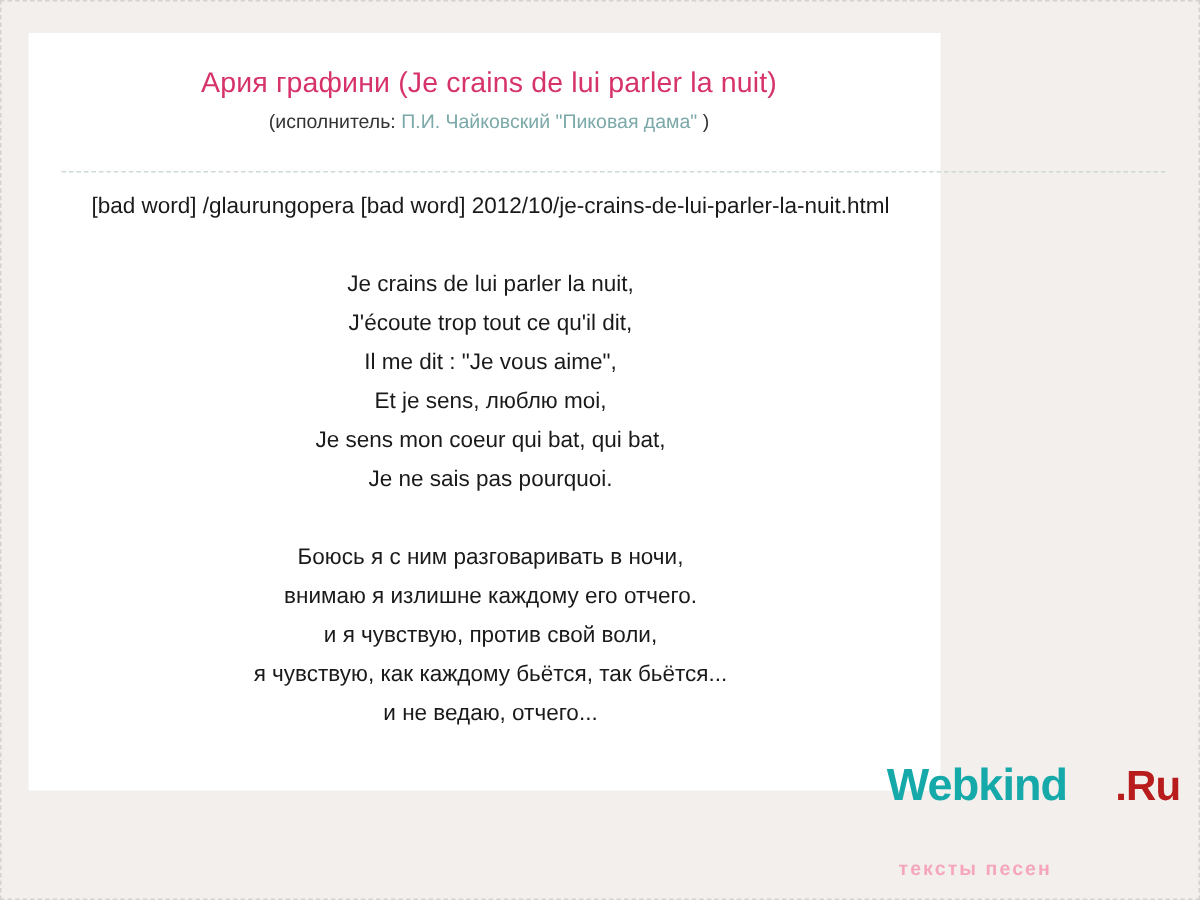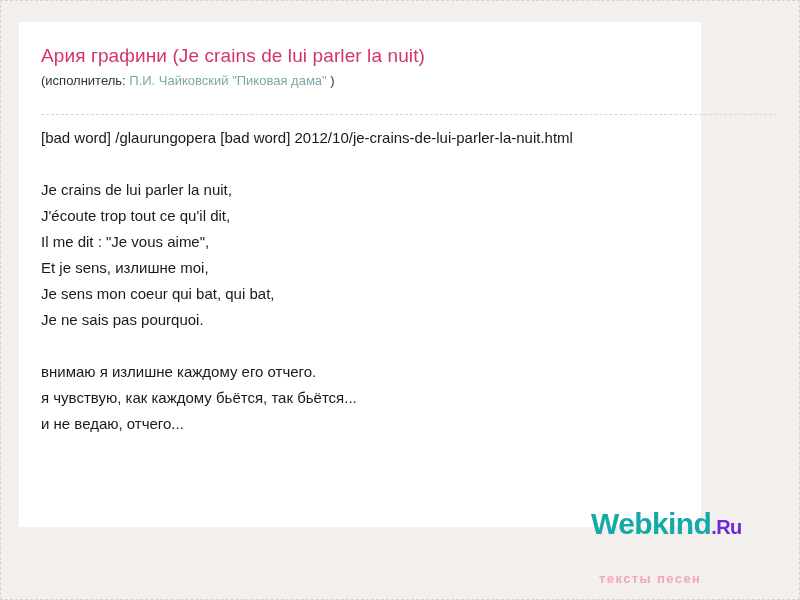--- a/index.html
+++ b/index.html
@@ -20,24 +20,25 @@
     width: 800px;
     height: 600px;
     box-sizing: border-box;
     border: 1px dashed #d8d2cc;
     background: #f2efec;
   }
   #content-card {
     position: absolute;
     left: 18px;
     top: 21px;
-    width: 682px;
+    width: 608px;
     height: 505px;
     background: #ffffff;
     box-sizing: border-box;
+    text-align: center;
   }
   #song-header {
     position: absolute;
     left: 22px;
     top: 22px;
     right: 16px;
   }
   #song-title {
     font-size: 19px;
     color: #d6336c;
@@ -90,22 +91,23 @@
     font-size: 30px;
     font-weight: bold;
     line-height: 30px;
     letter-spacing: -0.6px;
     white-space: nowrap;
   }
   #logo-main {
     color: #16a9a9;
   }
   #logo-tld {
-    color: #6d28d9;
-    font-size: 20px;
+    color: #b91c1c;
+    font-size: 28px;
+    padding-left: 32px;
   }
   #logo-tagline {
     position: absolute;
     left: 8px;
     top: 22px;
     font-size: 13px;
     font-weight: bold;
     color: #f5a6bd;
     letter-spacing: 1.4px;
     white-space: nowrap;
@@ -133,29 +135,31 @@
     <div id="lyrics-body">
 
       <div class="lyric-line">[bad word] /glaurungopera [bad word] 2012/10/je-crains-de-lui-parler-la-nuit.html</div>
 
       <div class="verse-gap"></div>
 
       <div>
         <div class="lyric-line">Je crains de lui parler la nuit,</div>
         <div class="lyric-line">J'écoute trop tout ce qu'il dit,</div>
         <div class="lyric-line">Il me dit : "Je vous aime",</div>
-        <div class="lyric-line">Et je sens, излишне moi,</div>
+        <div class="lyric-line">Et je sens, люблю moi,</div>
         <div class="lyric-line">Je sens mon coeur qui bat, qui bat,</div>
         <div class="lyric-line">Je ne sais pas pourquoi.</div>
       </div>
 
       <div class="verse-gap"></div>
 
       <div>
+        <div class="lyric-line">Боюсь я с ним разговаривать в ночи,</div>
         <div class="lyric-line">внимаю я излишне каждому его отчего.</div>
+        <div class="lyric-line">и я чувствую, против свой воли,</div>
         <div class="lyric-line">я чувствую, как каждому бьётся, так бьётся...</div>
         <div class="lyric-line">и не ведаю, отчего...</div>
       </div>
 
     </div>
 
     <div id="site-logo">
       <div id="logo-wordmark">
         <span id="logo-main">Webkind</span><span id="logo-tld">.Ru</span>
       </div>

